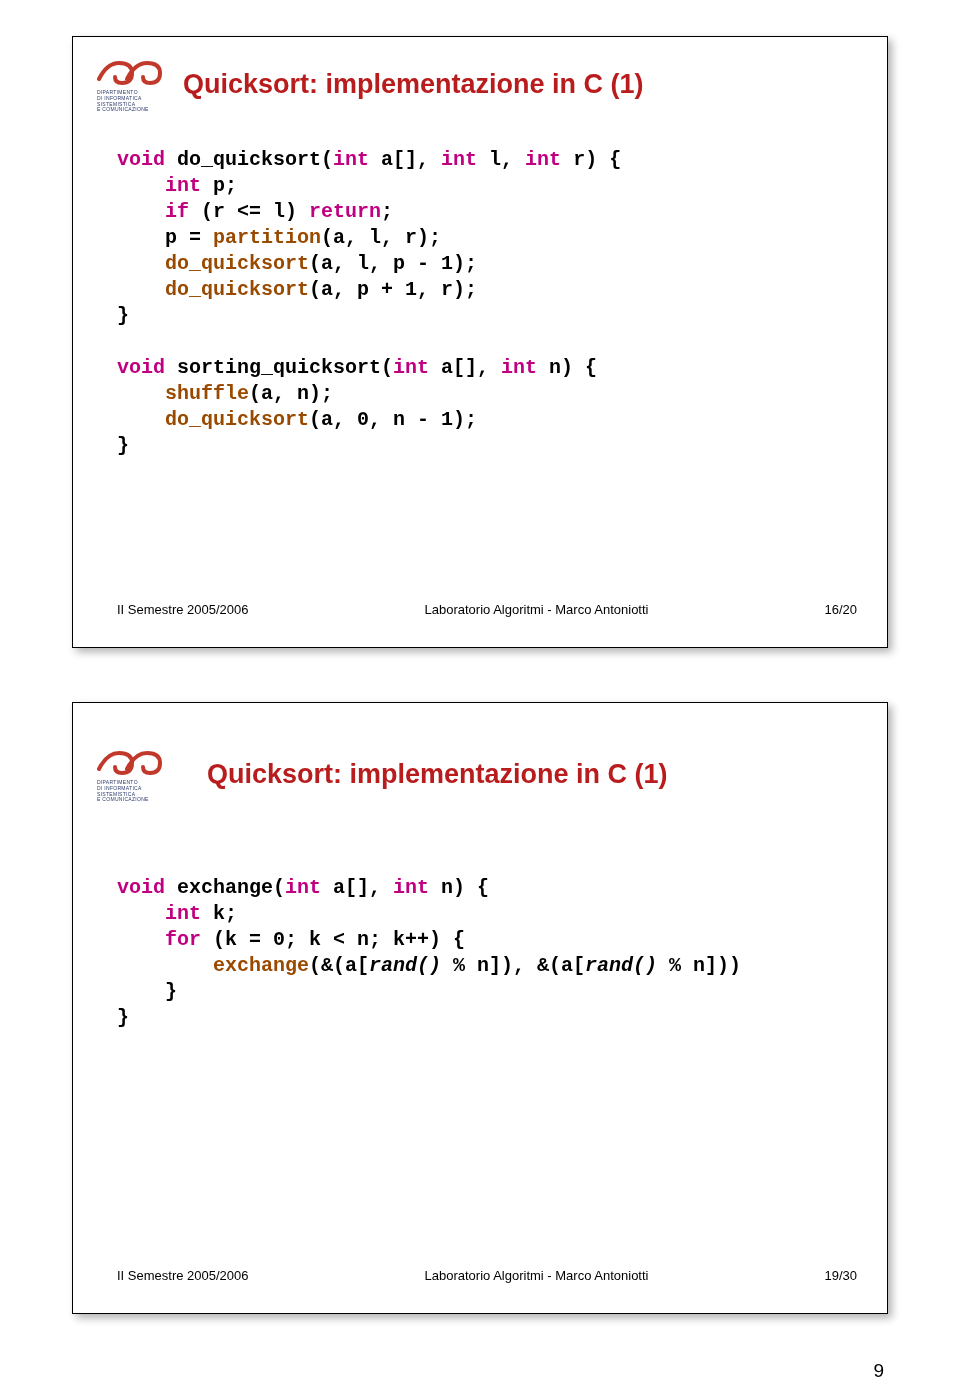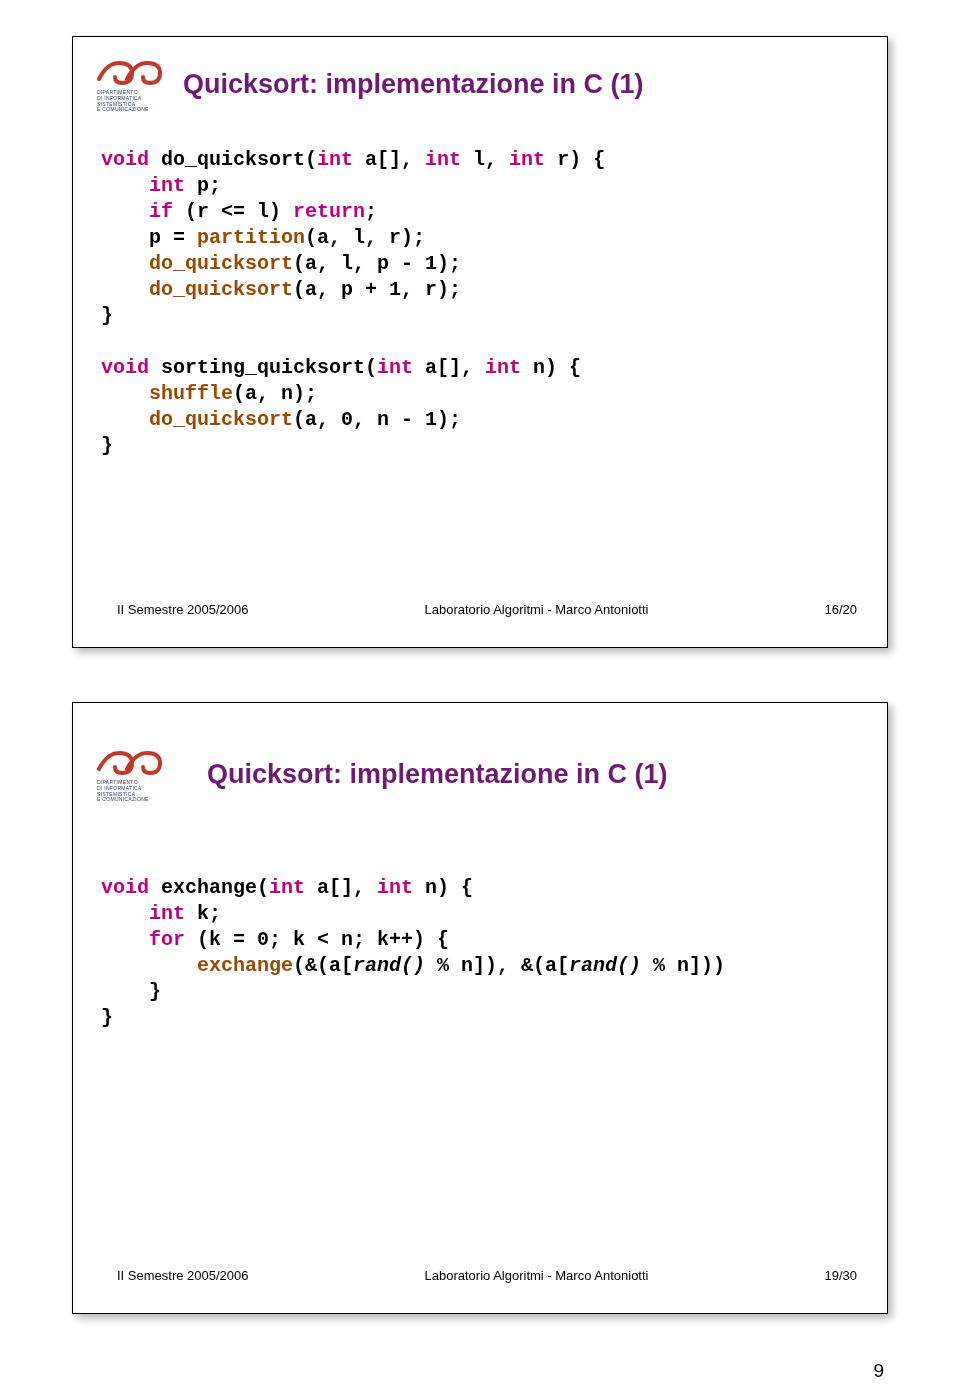--- a/index.html
+++ b/index.html
@@ -38,27 +38,27 @@
     font-size: 5px;
     line-height: 1.15;
     white-space: pre;
     color: #2a3a6a;
     letter-spacing: 0.3px;
   }
   .title {
     position: absolute;
     font-size: 27px;
     font-weight: bold;
-    color: #701a75;
+    color: #b91c1c;
   }
   .slide1 .title { left: 110px; top: 32px; }
   .slide2 .title { left: 134px; top: 56px; }
   .code {
     position: absolute;
-    left: 28px;
+    left: 44px;
     font-family: "Courier New", Courier, monospace;
     font-size: 20px;
     font-weight: bold;
     line-height: 1.3;
     white-space: pre;
   }
   .slide1 .code { top: 110px; }
   .slide2 .code { top: 172px; }
   .kw { color: #c00080; }
   .call { color: #9a4a00; }

